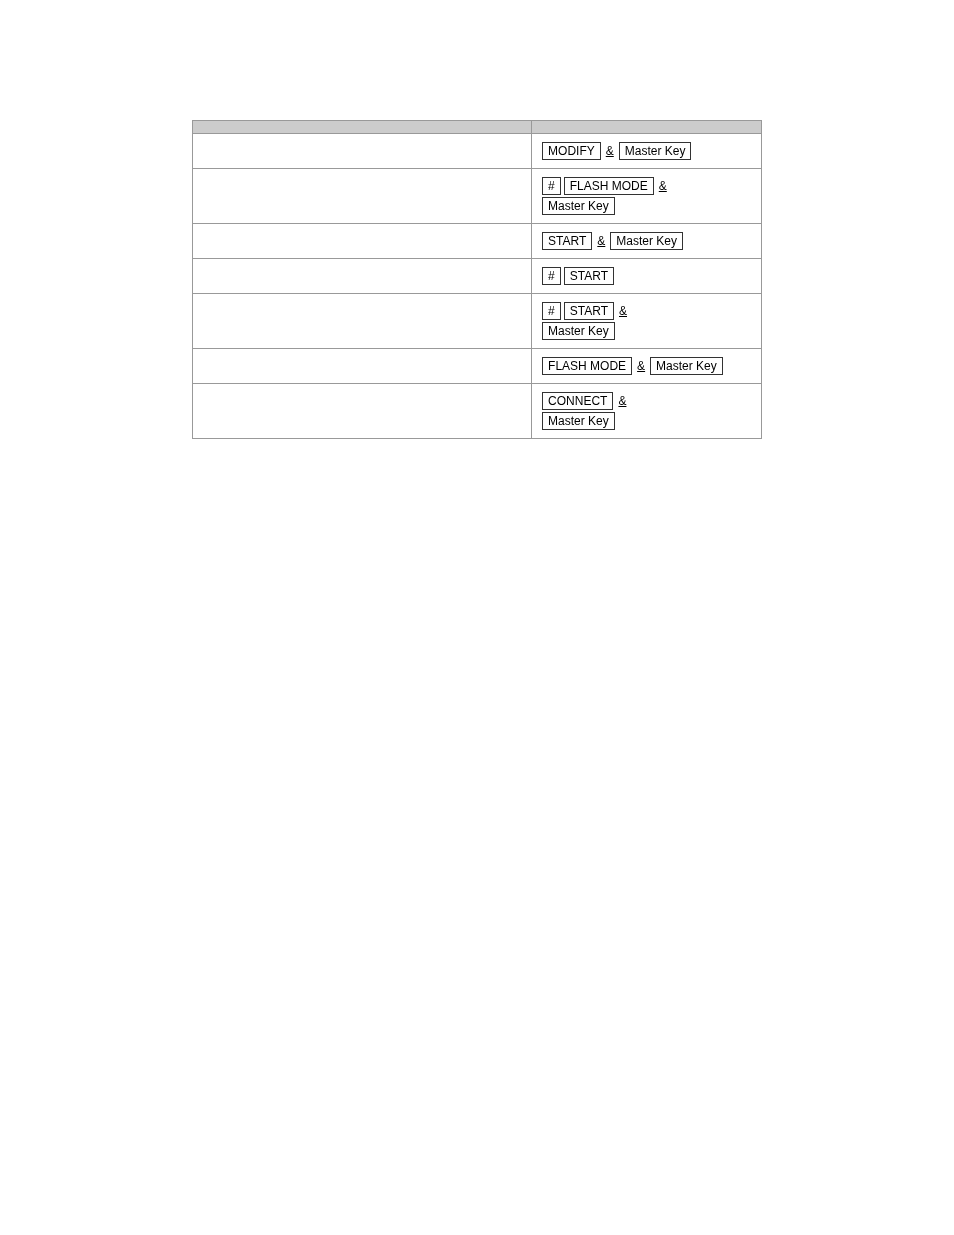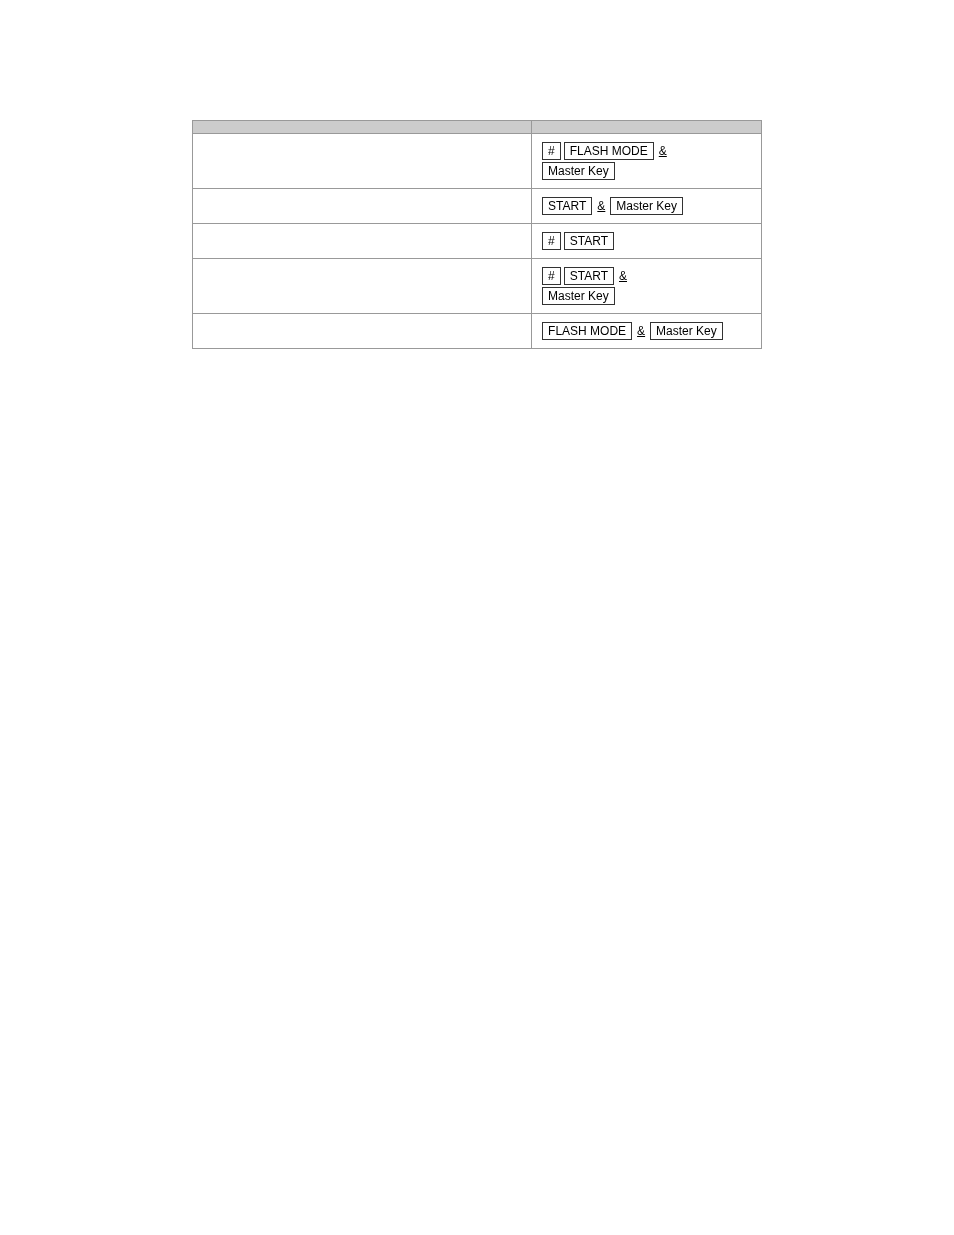--- a/index.html
+++ b/index.html
@@ -94,20 +94,32 @@
           <th></th>
           <th></th>
         </tr>
       </thead>
       <tbody id="table-body">
           <tr>
             <td></td>
             <td>
               <div class="row-break">
                 <div class="row-line">
+                  <span class="kbd">MODIFY</span>
+                  <span class="amp">&amp;</span>
+                  <span class="kbd">Master Key</span>
+                </div>
+              </div>
+            </td>
+          </tr>
+          <tr>
+            <td></td>
+            <td>
+              <div class="row-break">
+                <div class="row-line">
                   <span class="kbd">#</span>
                   <span class="kbd">FLASH MODE</span>
                   <span class="amp">&amp;</span>
                 </div>
                 <div class="row-line">
                   <span class="kbd">Master Key</span>
                 </div>
               </div>
             </td>
           </tr>
@@ -154,16 +166,30 @@
             <td>
               <div class="row-break">
                 <div class="row-line">
                   <span class="kbd">FLASH MODE</span>
                   <span class="amp">&amp;</span>
                   <span class="kbd">Master Key</span>
                 </div>
               </div>
             </td>
           </tr>
+          <tr>
+            <td></td>
+            <td>
+              <div class="row-break">
+                <div class="row-line">
+                  <span class="kbd">CONNECT</span>
+                  <span class="amp">&amp;</span>
+                </div>
+                <div class="row-line">
+                  <span class="kbd">Master Key</span>
+                </div>
+              </div>
+            </td>
+          </tr>
         </tbody>
     </table>
   </div>
 </div>
 
 </body></html>

